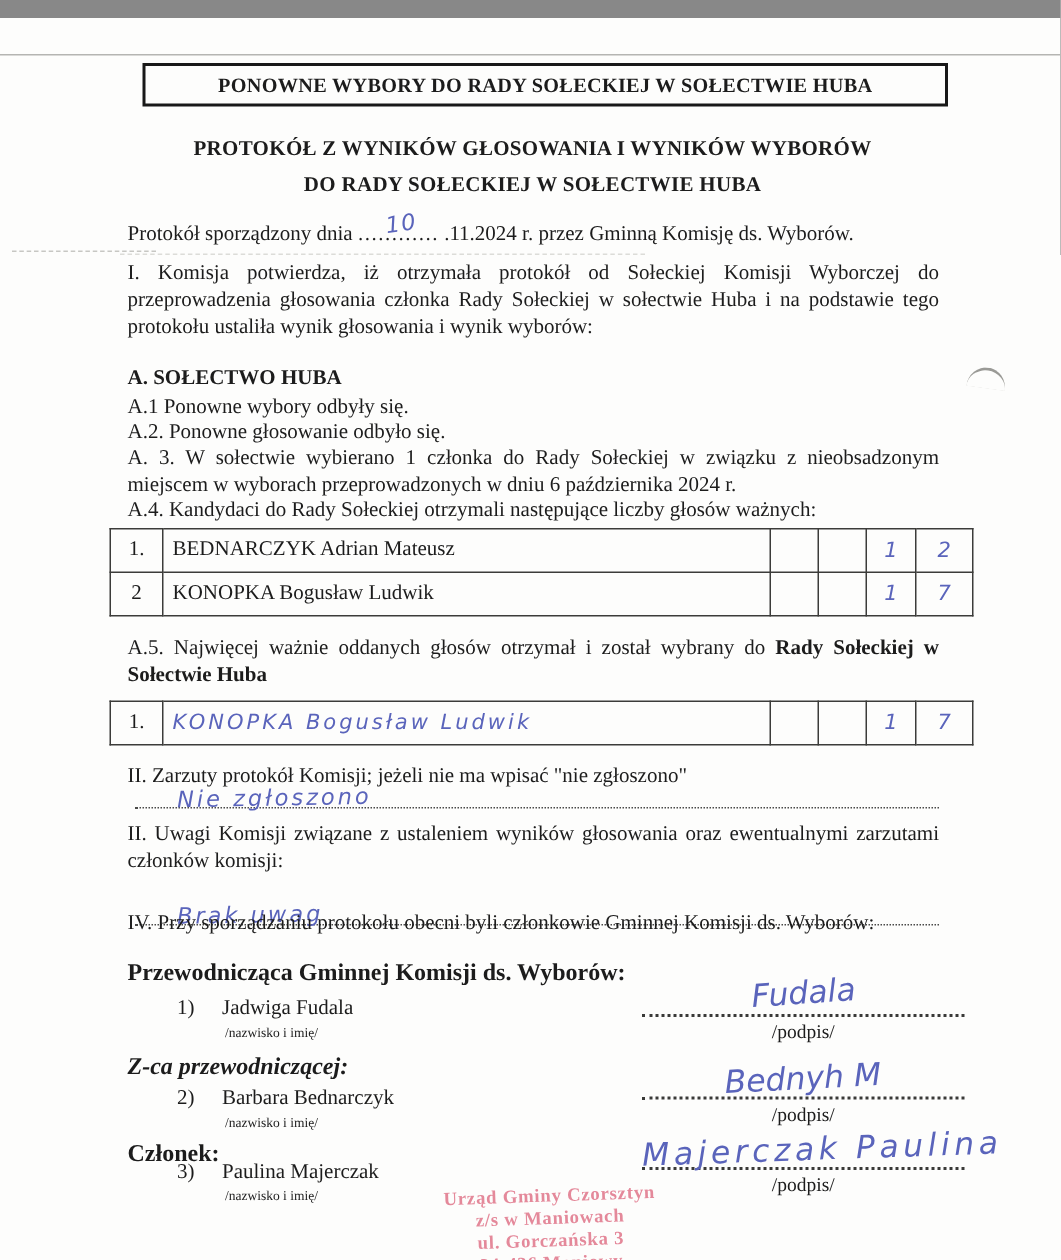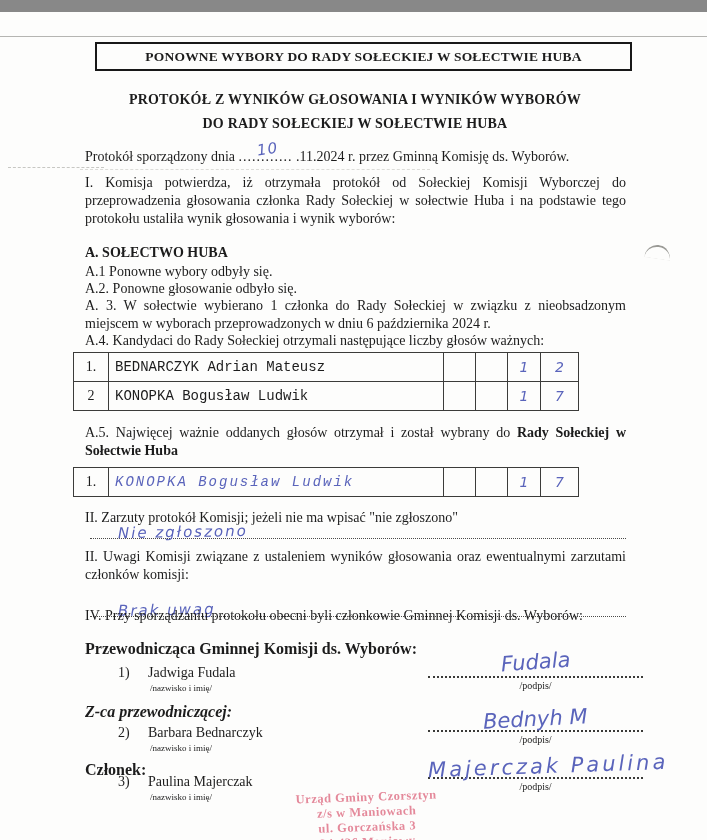--- a/index.html
+++ b/index.html
@@ -50,21 +50,21 @@
   table.votes { border-collapse: collapse; table-layout: fixed; }
   table.votes td {
     border: 1.5px solid #3c3c3a;
     height: 29px;
     font-size: 14px;
     padding: 0 6px;
     overflow: hidden;
     white-space: nowrap;
   }
   td.c-no { width: 35px; text-align: center; }
-  td.c-name { width: 335px; font-family: Liberation Mono, monospace; }
+  td.c-name { width: 405px; }
   td.c-d1 { width: 32px; } td.c-d2 { width: 32px; }
   td.c-d3 { width: 33px; } td.c-d4 { width: 38px; }
   td.c-digit { text-align: center; }
   .digit-hand { font-family: "DejaVu Sans", sans-serif; font-style: italic; color: #5a64bb; font-size: 17px; }
   .tbl1 { left: 73px; top: 340px; }
   .tbl2 { left: 73px; top: 455px; }
   .name-hand { font-size: 16px; letter-spacing: 2px; }
 
   .a5 { left: 85px; top: 412px; width: 541px; }
   .a5 b { font-weight: bold; }
@@ -87,21 +87,21 @@
   .nm3 { left: 118px; top: 762px; }
   .sig-num { display: inline-block; width: 30px; }
   .name-caption { font-size: 9px; color: #222; }
   .cap1 { left: 150px; top: 671px; }
   .cap2 { left: 150px; top: 731px; }
   .cap3 { left: 150px; top: 780px; }
 
   .sig-block { width: 215px; text-align: center; }
   .sig-line { border-bottom: 2px dotted #3a3a38; height: 0; width: 215px; }
   .sig-hand { font-size: 21px; white-space: nowrap; }
-  .podpis { font-size: 10px; margin-top: 2px; }
+  .podpis { font-size: 13px; margin-top: 2px; }
   .sb1 { left: 428px; top: 638px; }
   .sb2 { left: 428px; top: 695px; }
   .sb3 { left: 428px; top: 742px; }
   .sh1 { transform: rotate(-4deg); display: inline-block; margin-bottom: 2px; }
   .sh2 { transform: rotate(-3deg); display: inline-block; margin-bottom: -2px; }
   .sh3 { transform: rotate(-2deg); display: inline-block; margin-bottom: -2px; letter-spacing: 3px; }
 
   .stamp {
     left: 262px; top: 778px; width: 210px;
     text-align: center;

